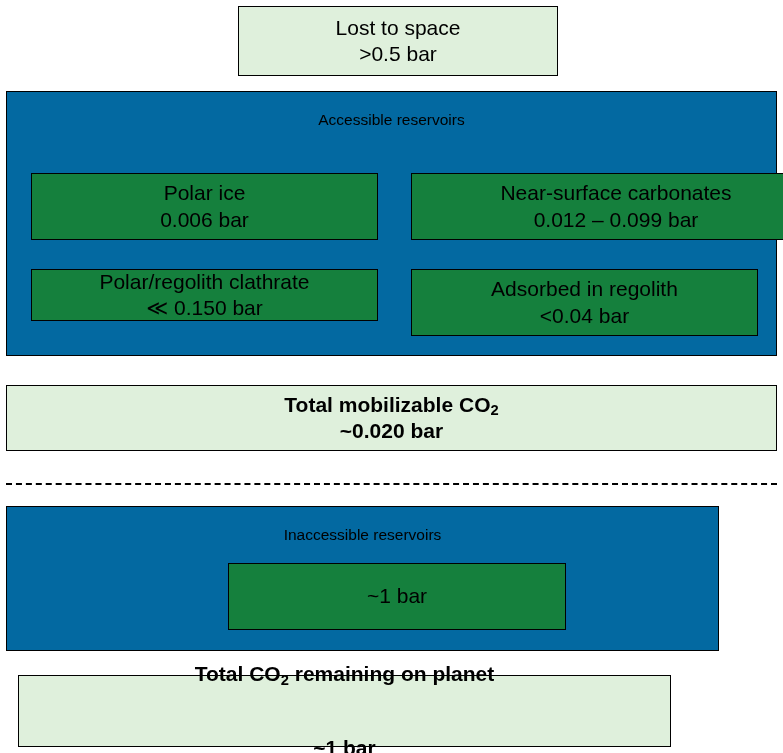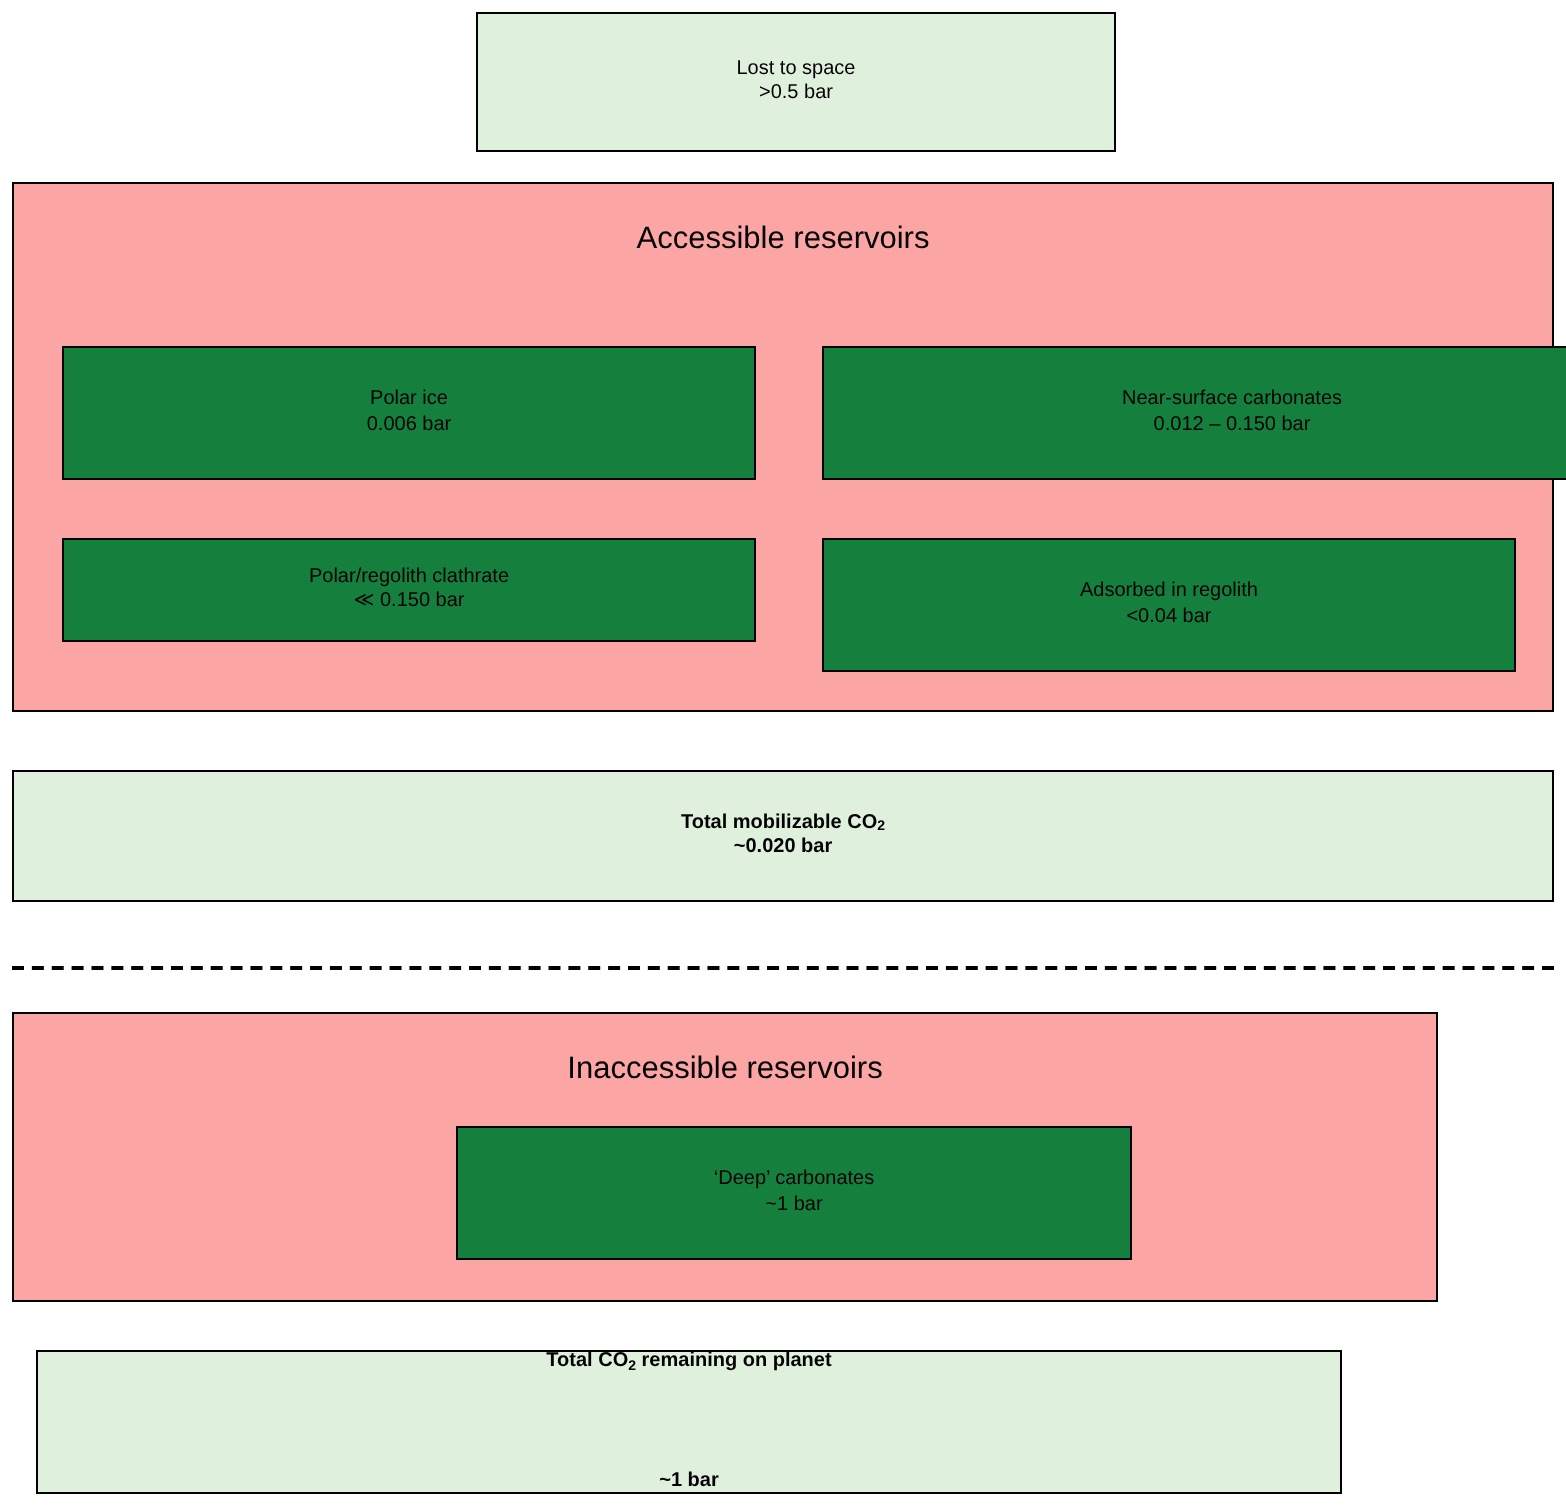--- a/index.html
+++ b/index.html
@@ -29,26 +29,26 @@
     flex-direction: column;
     align-items: center;
     justify-content: center;
     text-align: center;
     line-height: 1.25;
   }
   .green {
     background: #dff0dc;
   }
   .outer-grey {
-    background: #fca5a5;
+    background: #0369a1;
   }
   .inner-grey {
     background: #15803d;
   }
-  .t-15 { font-size: 10px; }
+  .t-15 { font-size: 21px; }
   .bold { font-weight: bold; }
   .line1 { display: block; }
   .line2 { display: block; }
   .group-label {
     position: absolute;
     width: 100%;
     text-align: center;
     font-size: 15.5px;
   }
   .dashed {
@@ -77,21 +77,21 @@
     <div class="group-label">Accessible reservoirs</div>
   </div>
 
   <div class="box inner-grey t-15" style="left:31px; top:173px; width:347px; height:67px;">
     <span class="line1">Polar ice</span>
     <span class="line2">0.006 bar</span>
   </div>
 
   <div class="box inner-grey t-15" style="left:411px; top:173px; width:410px; height:67px;">
     <span class="line1">Near-surface carbonates</span>
-    <span class="line2">0.012 – 0.150 bar</span>
+    <span class="line2">0.012 – 0.099 bar</span>
   </div>
 
   <div class="box inner-grey t-15" style="left:31px; top:269px; width:347px; height:52px;">
     <span class="line1">Polar/regolith clathrate</span>
     <span class="line2">≪ 0.150 bar</span>
   </div>
 
   <div class="box inner-grey t-15" style="left:411px; top:269px; width:347px; height:67px;">
     <span class="line1">Adsorbed in regolith</span>
     <span class="line2">&lt;0.04 bar</span>
@@ -102,21 +102,20 @@
     <span class="line2">~0.020 bar</span>
   </div>
 
   <div class="dashed" style="left:6px; top:483px; width:771px;"></div>
 
   <div class="box outer-grey" style="left:6px; top:506px; width:713px; height:145px; justify-content:flex-start; padding-top:18px;">
     <div class="group-label">Inaccessible reservoirs</div>
   </div>
 
   <div class="box inner-grey t-15" style="left:228px; top:563px; width:338px; height:67px;">
-    <span class="line1">‘Deep’ carbonates</span>
     <span class="line2">~1 bar</span>
   </div>
 
   <div class="box green t-15 bold" style="left:18px; top:675px; width:653px; height:72px;gap:47px;">
     <span class="line1"><span>Total CO</span><sub>2</sub><span> remaining on planet</span></span>
     <span class="line2">~1 bar</span>
   </div>
 
 </div>
 

